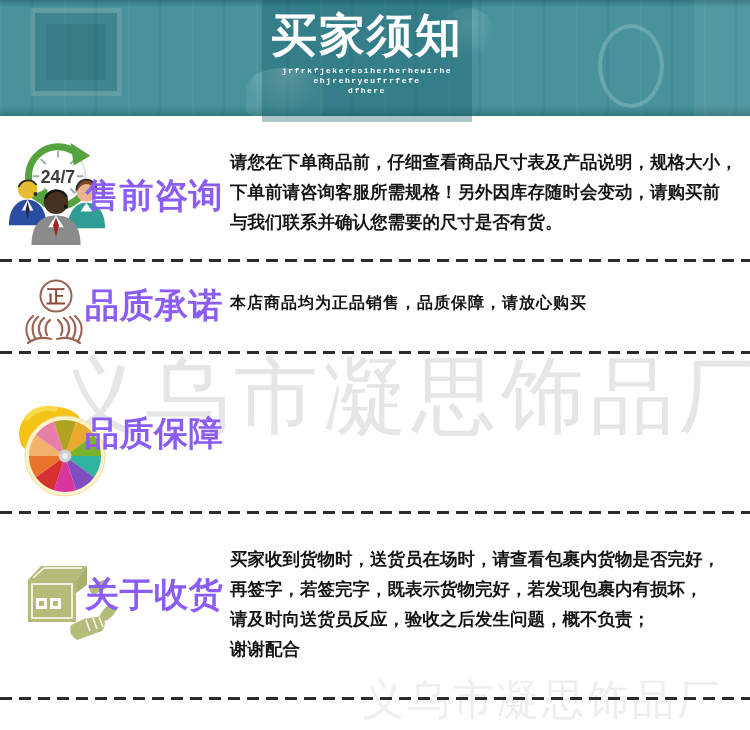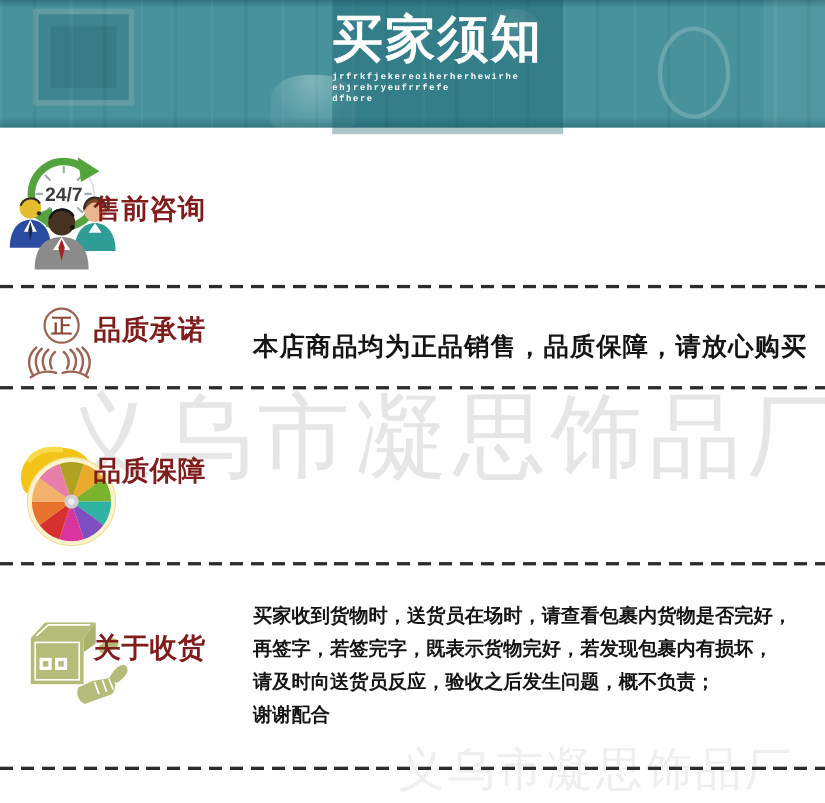--- a/index.html
+++ b/index.html
@@ -26,21 +26,21 @@
     border-radius:45% 45% 12% 12%; }
   .chandelier { left:438px; top:8px; width:58px; height:52px;
     background:radial-gradient(ellipse at 50% 30%, rgba(255,255,255,.22), rgba(255,255,255,0) 70%);
     border-radius:50%; }
   .oval-frame { left:598px; top:24px; width:66px; height:84px;
     border:4px solid rgba(230,242,238,.22); border-radius:50%; }
   .door-strip { left:694px; top:0; width:56px; height:116px; background:rgba(255,255,255,.06); }
 
   .title-box {
     position:absolute; left:262px; top:0; width:210px; height:122px;
-    background:rgba(14,88,99,.34); text-align:left;margin-left:40px;
+    background:rgba(14,88,99,.34); text-align:center;
   }
   .header-title {
     margin-top:10px; font-family:"Liberation Serif","DejaVu Serif",serif;
     font-weight:bold; font-size:46px; line-height:52px; color:#ffffff; letter-spacing:2px;
     white-space:nowrap;
   }
   .header-sub { color:#fff; font-size:8px; font-weight:bold; letter-spacing:1.5px; line-height:10px;font-family:Liberation Mono, monospace; }
   .header-sub.first { margin-top:4px; }
 
   
@@ -57,30 +57,30 @@
   .divider {
     position:absolute; left:0; width:750px; height:2.6px; z-index:2;
     background-image:repeating-linear-gradient(90deg,#2c2c2c 0 12px, rgba(0,0,0,0) 12px 19px);
   }
   .divider-1 { top:259px; } .divider-2 { top:351px; } .divider-3 { top:511px; } .divider-4 { top:697px; }
 
   
   .sec-icon { position:absolute; z-index:1; }
   .sec-title {
     position:absolute; z-index:1; left:85px; width:130px;
-    font-size:25px; font-weight:bold; color:#7f1d1d; letter-spacing:0.5px; white-space:nowrap;
+    font-size:34px; font-weight:bold; color:#8b5cf6; letter-spacing:0.5px; white-space:nowrap;
   }
   .sec-text {
     position:absolute; z-index:1; left:230px; width:515px;
     font-size:17.5px; line-height:30px; font-weight:600; color:#151515;
     white-space:pre-line;
   }
   .t1 { top:173px; } .t2 { top:283px; } .t3 { top:411px; } .t4 { top:572px; }
   .x1 { top:147px; } .x3 { top:392px; } .x4 { top:544px; }
-  .x2 { top:288px; font-size:23px; letter-spacing:1px; white-space:nowrap;margin-top:12px; }
+  .x2 { top:288px; font-size:16px; letter-spacing:1px; white-space:nowrap; }
 
   .icon-1 { left:6px;  top:133px; width:102px; height:114px; }
   .icon-2 { left:22px; top:277px; width:64px;  height:68px; }
   .icon-3 { left:13px; top:398px; width:100px; height:104px; }
   .icon-4 { left:27px; top:561px; width:92px;  height:84px; }
 
   svg text { font-family:"Liberation Sans","DejaVu Sans",sans-serif; }
 </style>
 </head>
 <body>
@@ -143,20 +143,23 @@
     <circle cx="30" cy="62" r="2" fill="#2c2c2c"></circle>
 
     <path d="M26 114 C 26 92 37 84 51 84 C 65 84 76 92 76 114 Z" fill="#8b8b8b"></path>
     <polygon points="51,84 43,96 59,96" fill="#ffffff"></polygon>
     <polygon points="51,86 48,94 51,106 54,94" fill="#a32222"></polygon>
     <circle cx="51" cy="70" r="12.5" fill="#473121"></circle>
     <path d="M40 67 A 12 12 0 0 1 62 65" fill="none" stroke="#151515" stroke-width="2.5"></path>
     <circle cx="61" cy="75" r="2.2" fill="#151515"></circle>
   </svg>
   <div class="sec-title t1">售前咨询</div>
+  <div class="sec-text x1">请您在下单商品前，仔细查看商品尺寸表及产品说明，规格大小，
+下单前请咨询客服所需规格！另外因库存随时会变动，请购买前
+与我们联系并确认您需要的尺寸是否有货。</div>
 
   <svg class="sec-icon icon-2" viewBox="0 0 64 68">
     <circle cx="34" cy="19" r="15.5" fill="none" stroke="#9b6354" stroke-width="2"></circle>
     <text x="34" y="26" text-anchor="middle" font-size="19" font-weight="bold" fill="#8c4938">正</text>
     <g stroke="#9b6354" stroke-width="2.2" fill="none" stroke-linecap="round">
       <path d="M8 64 C 2 54 4 45 11 39"></path>
       <path d="M13 61 C 9 53 10 45 16 40"></path>
       <path d="M19 59 C 15 52 17 45 22 41"></path>
       <path d="M25 58 C 22 52 24 46 28 43"></path>
       <path d="M6 66 C 13 61 22 60 29 62"></path>

